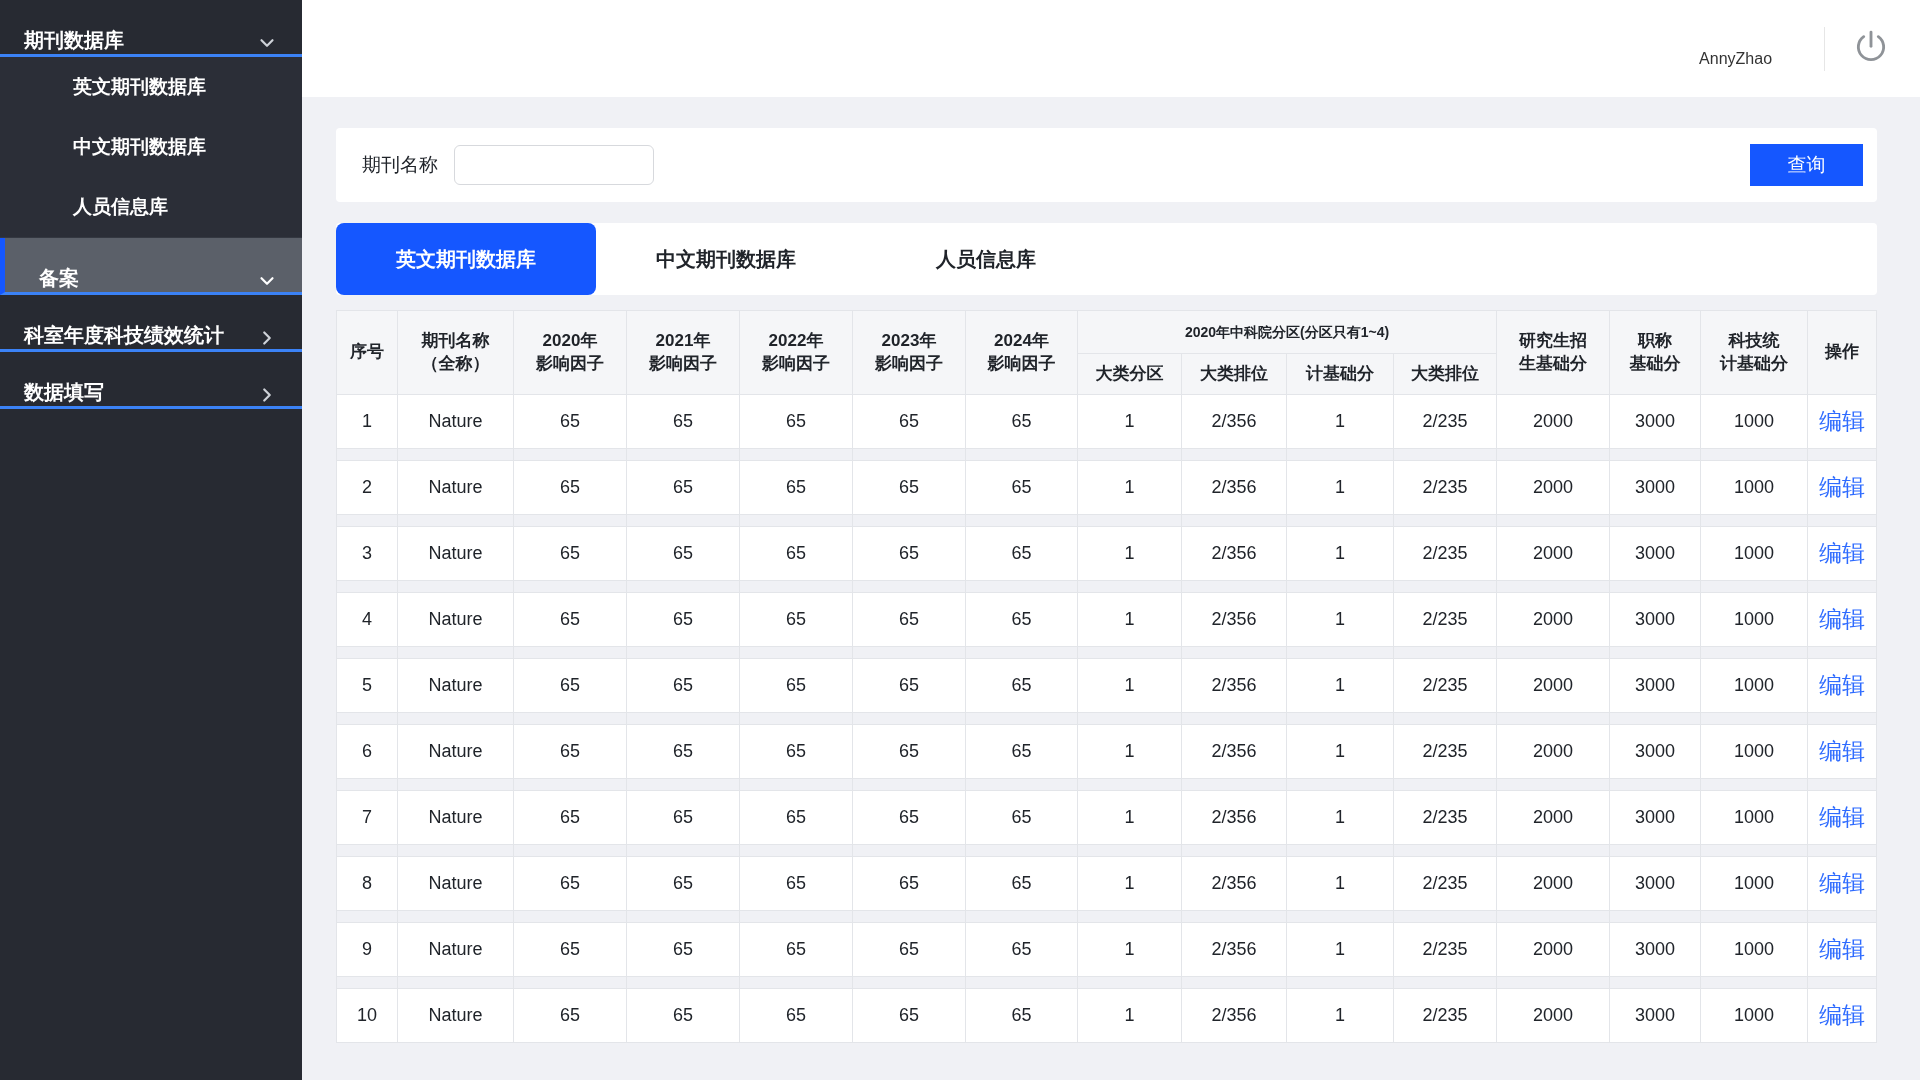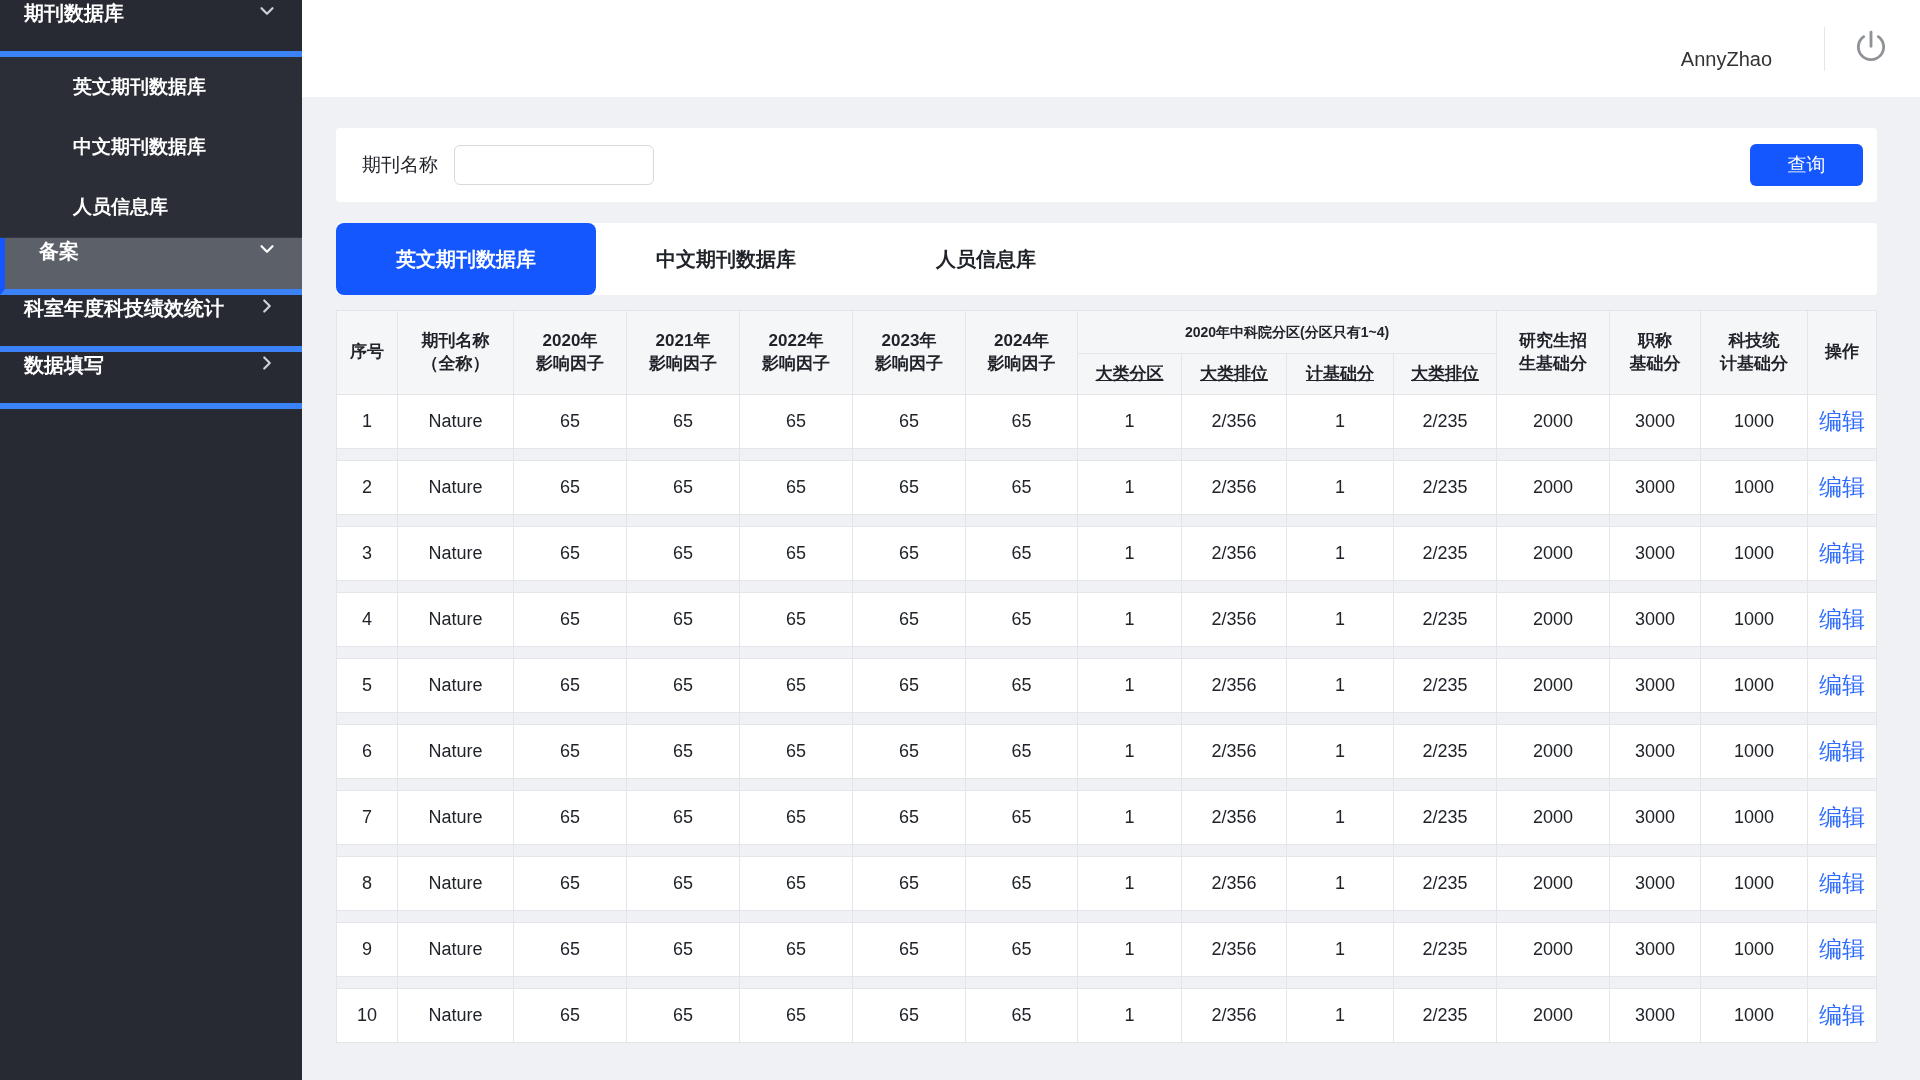--- a/index.html
+++ b/index.html
@@ -13,50 +13,50 @@
     --header-bg:#f5f6f8;
     --text:#20242a;
   }
   *{box-sizing:border-box;margin:0;padding:0;}
   html,body{width:1920px;height:1080px;overflow:hidden;}
   body{font-family:"Liberation Sans","DejaVu Sans",sans-serif;background:var(--page-bg);color:var(--text);display:flex;}
 
   
   .sidebar{width:302px;min-width:302px;height:1080px;background:var(--sidebar);display:flex;flex-direction:column;}
   .logo{height:97px;background:var(--accent);color:#fff;font-size:38px;font-weight:bold;display:flex;align-items:center;justify-content:center;letter-spacing:2px;}
-  .nav-item{height:57px;display:flex;align-items:flex-start;justify-content:space-between;padding:0 24px;color:#fff;font-size:20px;font-weight:600;cursor:pointer;border-bottom:6px solid #3b82f6;}
+  .nav-item{height:57px;display:flex;align-items:flex-end;justify-content:space-between;padding:0 24px;color:#fff;font-size:20px;font-weight:600;cursor:pointer;border-bottom:3px solid #3b82f6;}
   .nav-item .chev{display:flex;align-items:center;}
   .submenu{background:var(--sidebar-sub);border-bottom:1px solid #343841;}
   .sub-item{height:60px;display:flex;align-items:center;padding-left:73px;color:#fff;font-size:19px;font-weight:600;cursor:pointer;}
   .nav-item.selected{background:var(--sidebar-sel);border-left:5px solid var(--accent);padding-left:34px;}
 
   
   .main{flex:1;display:flex;flex-direction:column;height:1080px;}
   .topbar{height:97px;background:#fff;display:flex;align-items:center;justify-content:flex-end;padding-right:28px;}
-  .username{font-size:20px;color:#333;margin-right:52px;margin-top:21px;}
+  .username{font-size:16px;color:#333;margin-right:52px;margin-top:21px;}
   .topbar-divider{width:1px;height:44px;background:#e6e6e6;margin-right:24px;}
   .power-btn{width:44px;height:44px;display:flex;align-items:center;justify-content:center;cursor:pointer;background:none;border:none;}
 
   
   .content{flex:1;padding:31px 44px 0 34px;overflow:hidden;}
   .search-card{background:#fff;border-radius:4px;height:74px;display:flex;align-items:center;padding:0 14px 0 26px;}
   .search-label{font-size:19px;margin-right:16px;}
   .search-input{width:200px;height:40px;border:1px solid #d7d9dd;border-radius:6px;font-size:17px;padding:0 10px;outline:none;background:#fff;}
   .search-spacer{flex:1;}
-  .query-btn{width:113px;height:42px;background:var(--accent);color:#fff;border:none;border-radius:6px;font-size:19px;cursor:pointer;}
+  .query-btn{width:113px;height:42px;background:var(--accent);color:#fff;border:none;border-radius:0;font-size:19px;cursor:pointer;}
 
   .tabbar{background:#fff;border-radius:4px;height:72px;margin-top:21px;display:flex;align-items:stretch;}
   .tab{width:260px;display:flex;align-items:center;justify-content:center;font-size:20px;font-weight:600;cursor:pointer;background:#fff;border:none;color:var(--text);border-radius:8px;}
   .tab.active{background:var(--accent);color:#fff;}
 
   
   .journal-table{margin-top:15px;border-collapse:collapse;table-layout:fixed;width:1540px;background:transparent;}
   .journal-table th{background:var(--header-bg);border:1px solid var(--border);font-size:17px;font-weight:600;color:var(--text);padding:5px 3px;line-height:1.35;text-align:center;}
   .journal-table th.group-title{font-size:14px;height:43px;}
-  .journal-table th.sub{height:41px;text-decoration:underline;}
+  .journal-table th.sub{height:41px;}
   .journal-table td{background:#fff;border:1px solid var(--border);font-size:18px;text-align:center;height:54px;padding:0 3px;}
   .journal-table tr.gap td{background:var(--page-bg);height:12px;padding:0;border-top:1px solid var(--border);border-bottom:1px solid var(--border);}
   .edit-link{color:var(--link);text-decoration:none;cursor:pointer;font-size:23px;}
 </style>
 </head>
 <body>
 
 <aside class="sidebar">
 
   <div class="nav-item">

